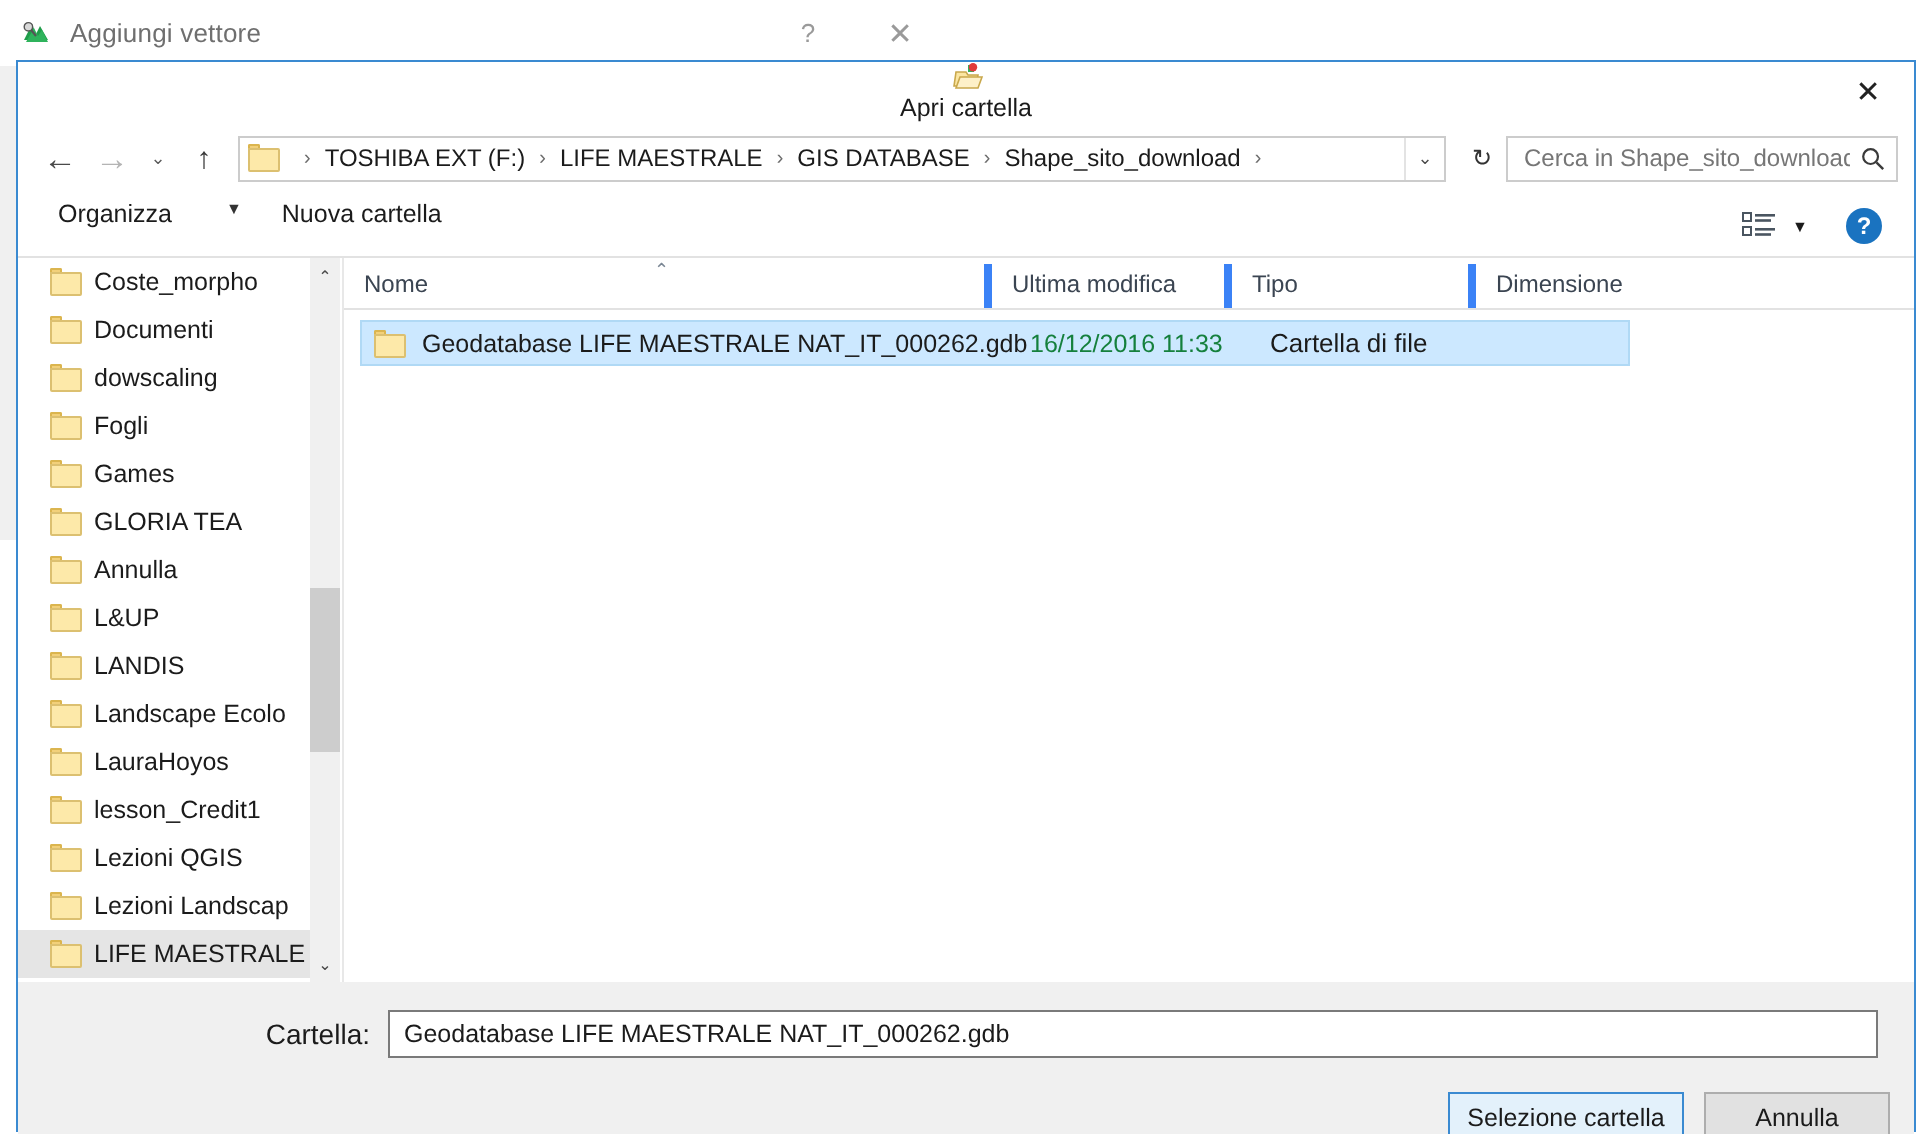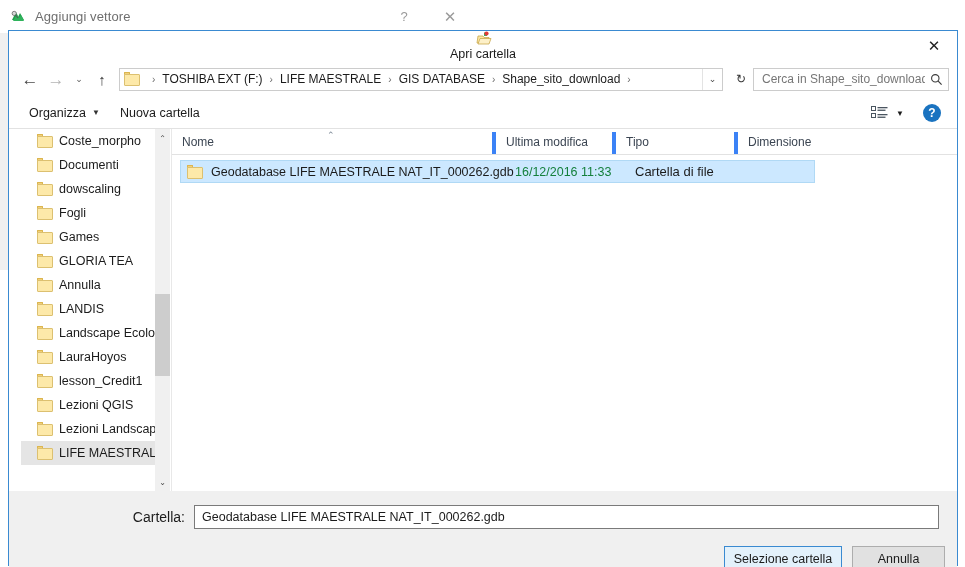--- a/index.html
+++ b/index.html
@@ -109,42 +109,42 @@
     display:flex; align-items:center; flex: 0 0 auto;
   }
   .search-ph { flex:1 1 auto; font-size: 12px; color:#767676; padding-left: 8px; white-space:nowrap; overflow:hidden;}
   .search-icon { width: 24px; display:flex; align-items:center; justify-content:center; color:#3a3a3a; }
 
   
   .cmdbar {
     height: 32px; background: #ffffff; display:flex; align-items:center;
     border-bottom: 1px solid #e2e2e2; position: relative; padding-left: 10px;
   }
-  .cmd-item { font-size: 12.5px; color: #1b1b1b; padding: 0 10px; display:flex; align-items:center; height: 26px;}
+  .cmd-item { font-size: 12.5px; color: #1b1b1b; padding: 0 10px; display:flex; align-items:flex-start; height: 26px; gap: 21px;}
   .cmd-caret { margin-left: 6px; font-size: 8px; color:#333; }
   .cmd-right { position:absolute; right: 8px; top: 0; height: 32px; display:flex; align-items:center; }
   .view-icon { width: 22px; height: 22px; display:flex; align-items:center; justify-content:center; }
   .view-caret { width: 18px; display:flex; align-items:center; justify-content:center; font-size:8px; color:#1b1b1b;}
   .help-btn {
     width: 18px; height:18px; border-radius: 50%; background:#1a73c0; color:#fff;
     font-size: 12px; font-weight: bold; display:flex; align-items:center; justify-content:center;
     margin-left: 14px; margin-right: 8px;
   }
 
   
   .content { display: flex; height: 362px; background:#fff; }
 
   .tree {
     width: 163px; background:#ffffff; position: relative; overflow:hidden;
     border-right: 1px solid #e8e8e8;
   }
   .tree-scroll { position:absolute; left:0; top:0; width: 147px; }
   .tree-item {
     height: 24px; display:flex; align-items:center; padding-left: 38px;
-    font-size: 12.5px; color: #1b1b1b; white-space: nowrap; position: relative; margin-left: 12px;
+    font-size: 12.5px; color: #1b1b1b; white-space: nowrap; position: relative;
   }
   .tree-item.sel { background: #e5e5e5; }
   .tree-folder { width:16px; height:14px; position:absolute; left:16px; top:5px; }
 
   .vscroll {
     position:absolute; right: 1px; top: 0; width: 15px; height: 100%;
     background: #f0f0f0;
   }
   .vscroll .arrow {
     position:absolute; left:0; width:15px; height:16px; display:flex; align-items:center; justify-content:center;
@@ -379,20 +379,29 @@
               </span>
             <span>Annulla</span>
           </div>
           <div class="tree-item">
             <span class="tree-folder">
                 <span class="fic">
                   <span class="tab"></span>
                   <span class="body"></span>
                 </span>
               </span>
+            <span>L&amp;UP</span>
+          </div>
+          <div class="tree-item">
+            <span class="tree-folder">
+                <span class="fic">
+                  <span class="tab"></span>
+                  <span class="body"></span>
+                </span>
+              </span>
             <span>LANDIS</span>
           </div>
           <div class="tree-item">
             <span class="tree-folder">
                 <span class="fic">
                   <span class="tab"></span>
                   <span class="body"></span>
                 </span>
               </span>
             <span>Landscape Ecolo</span>

